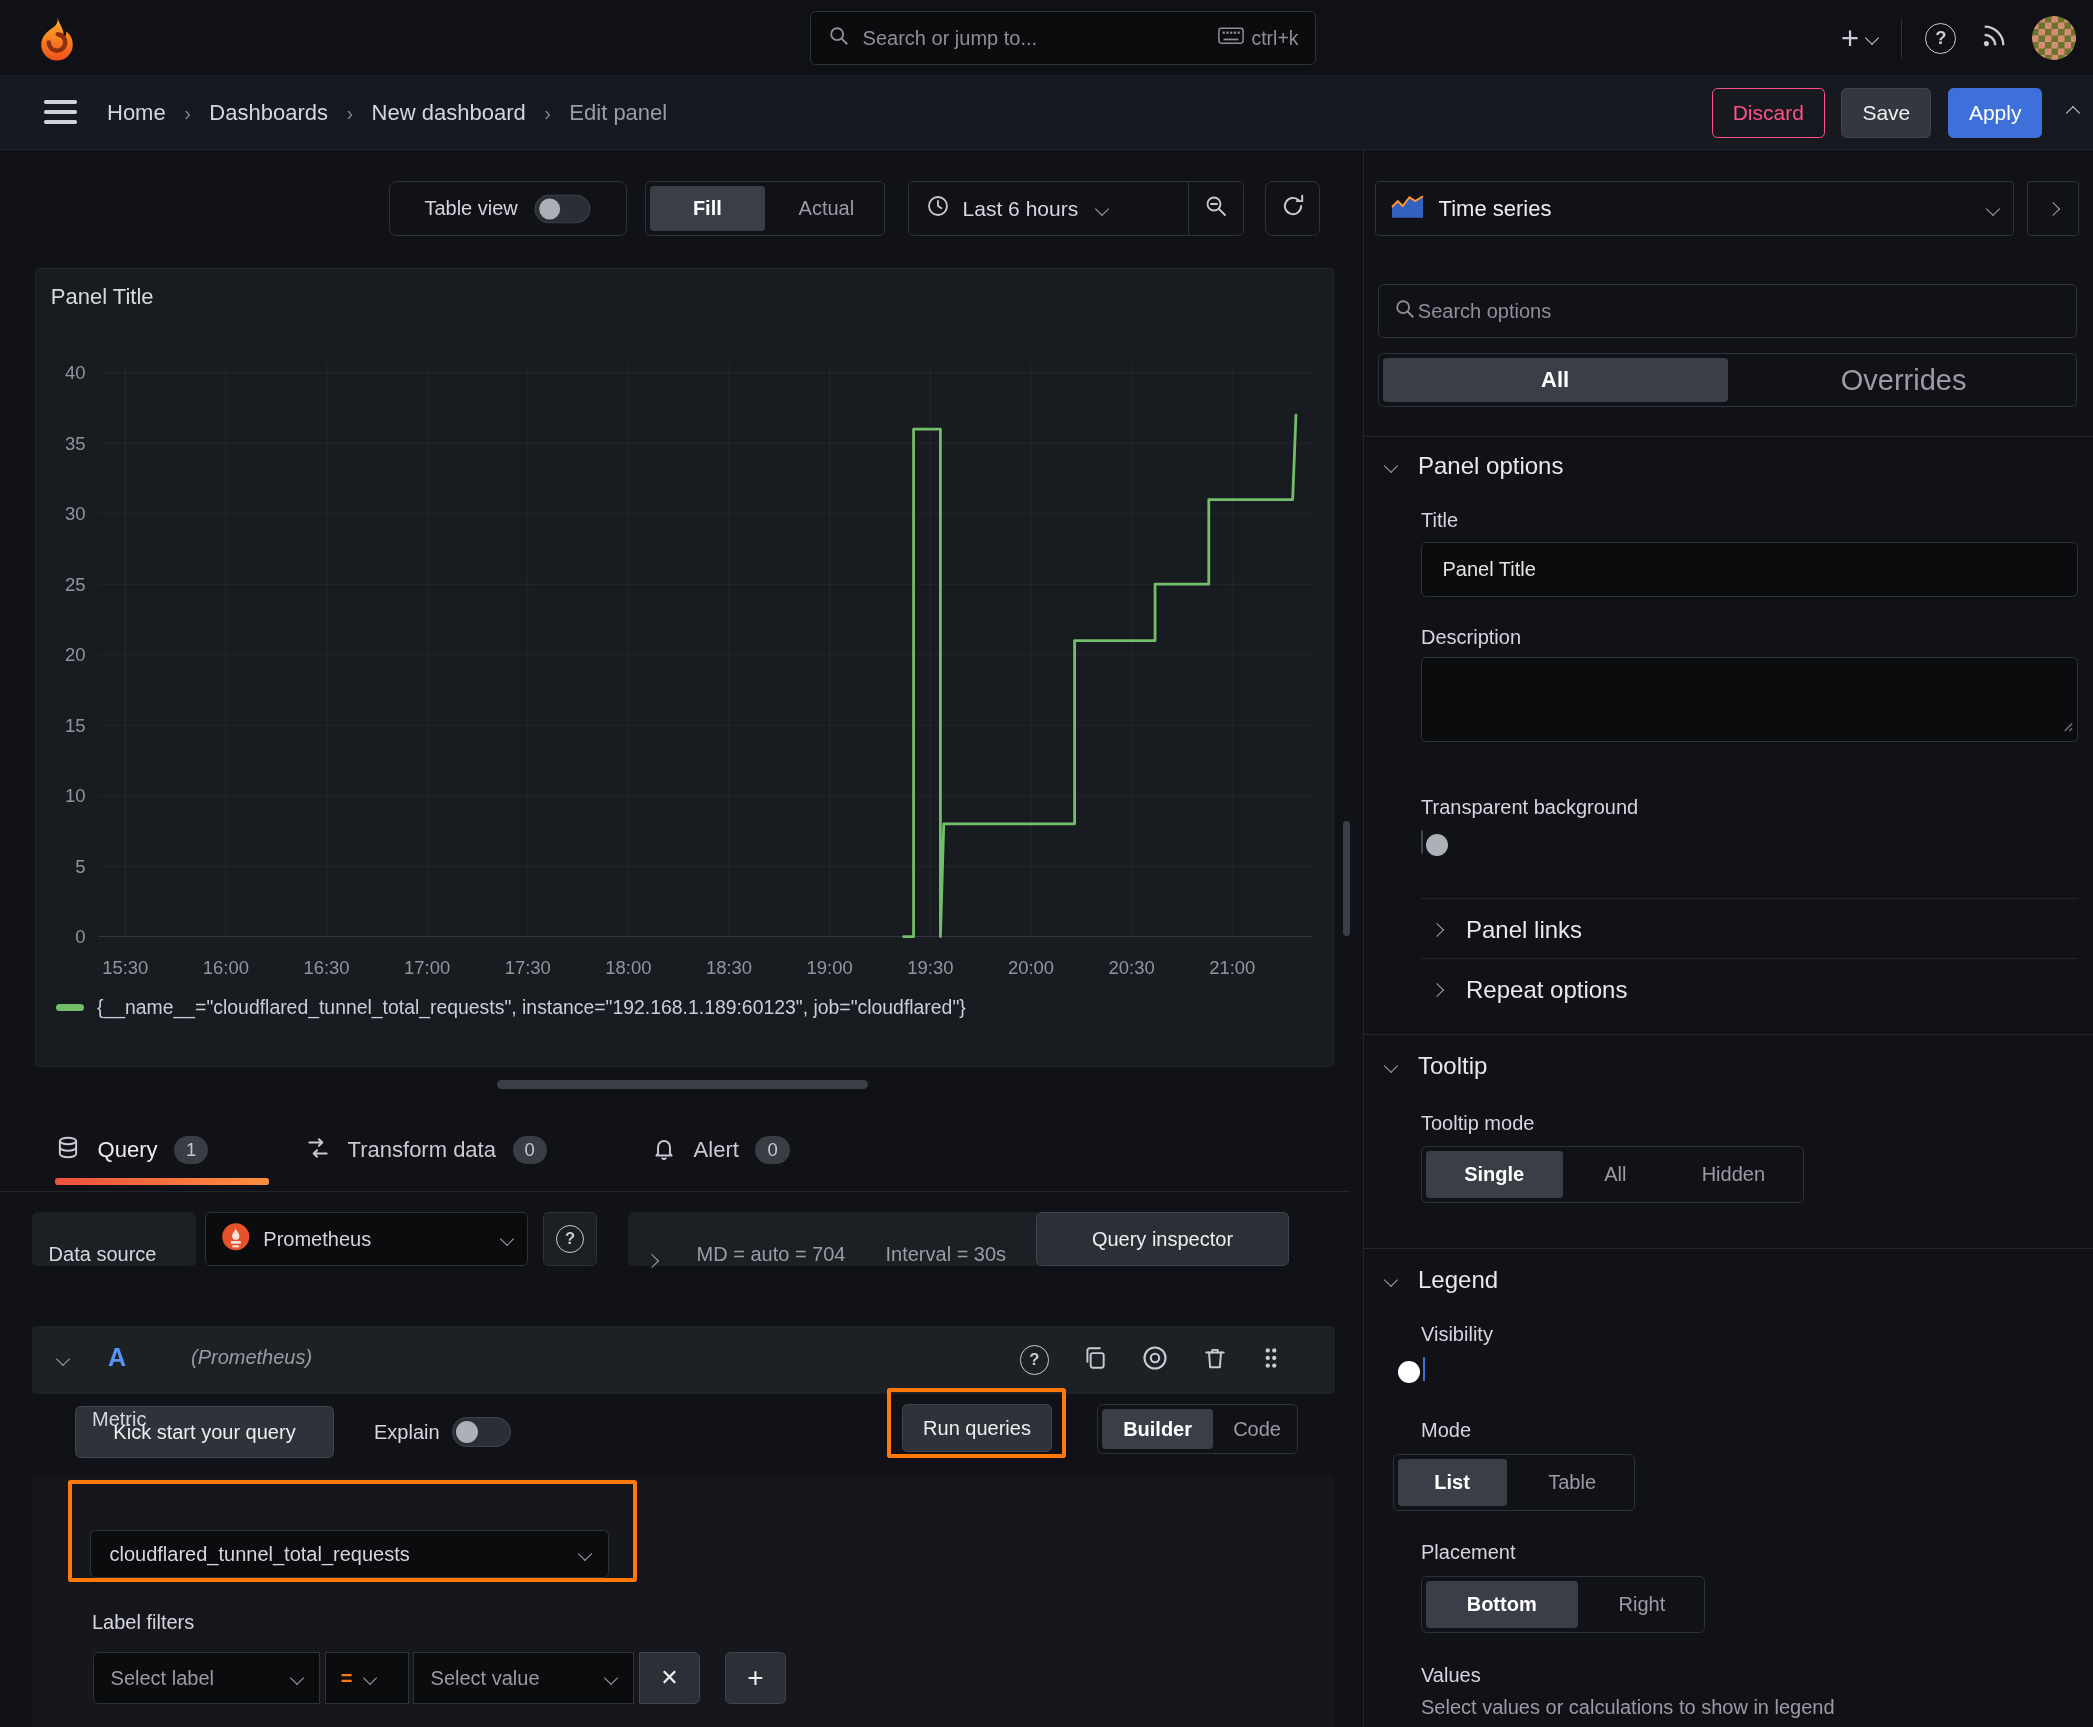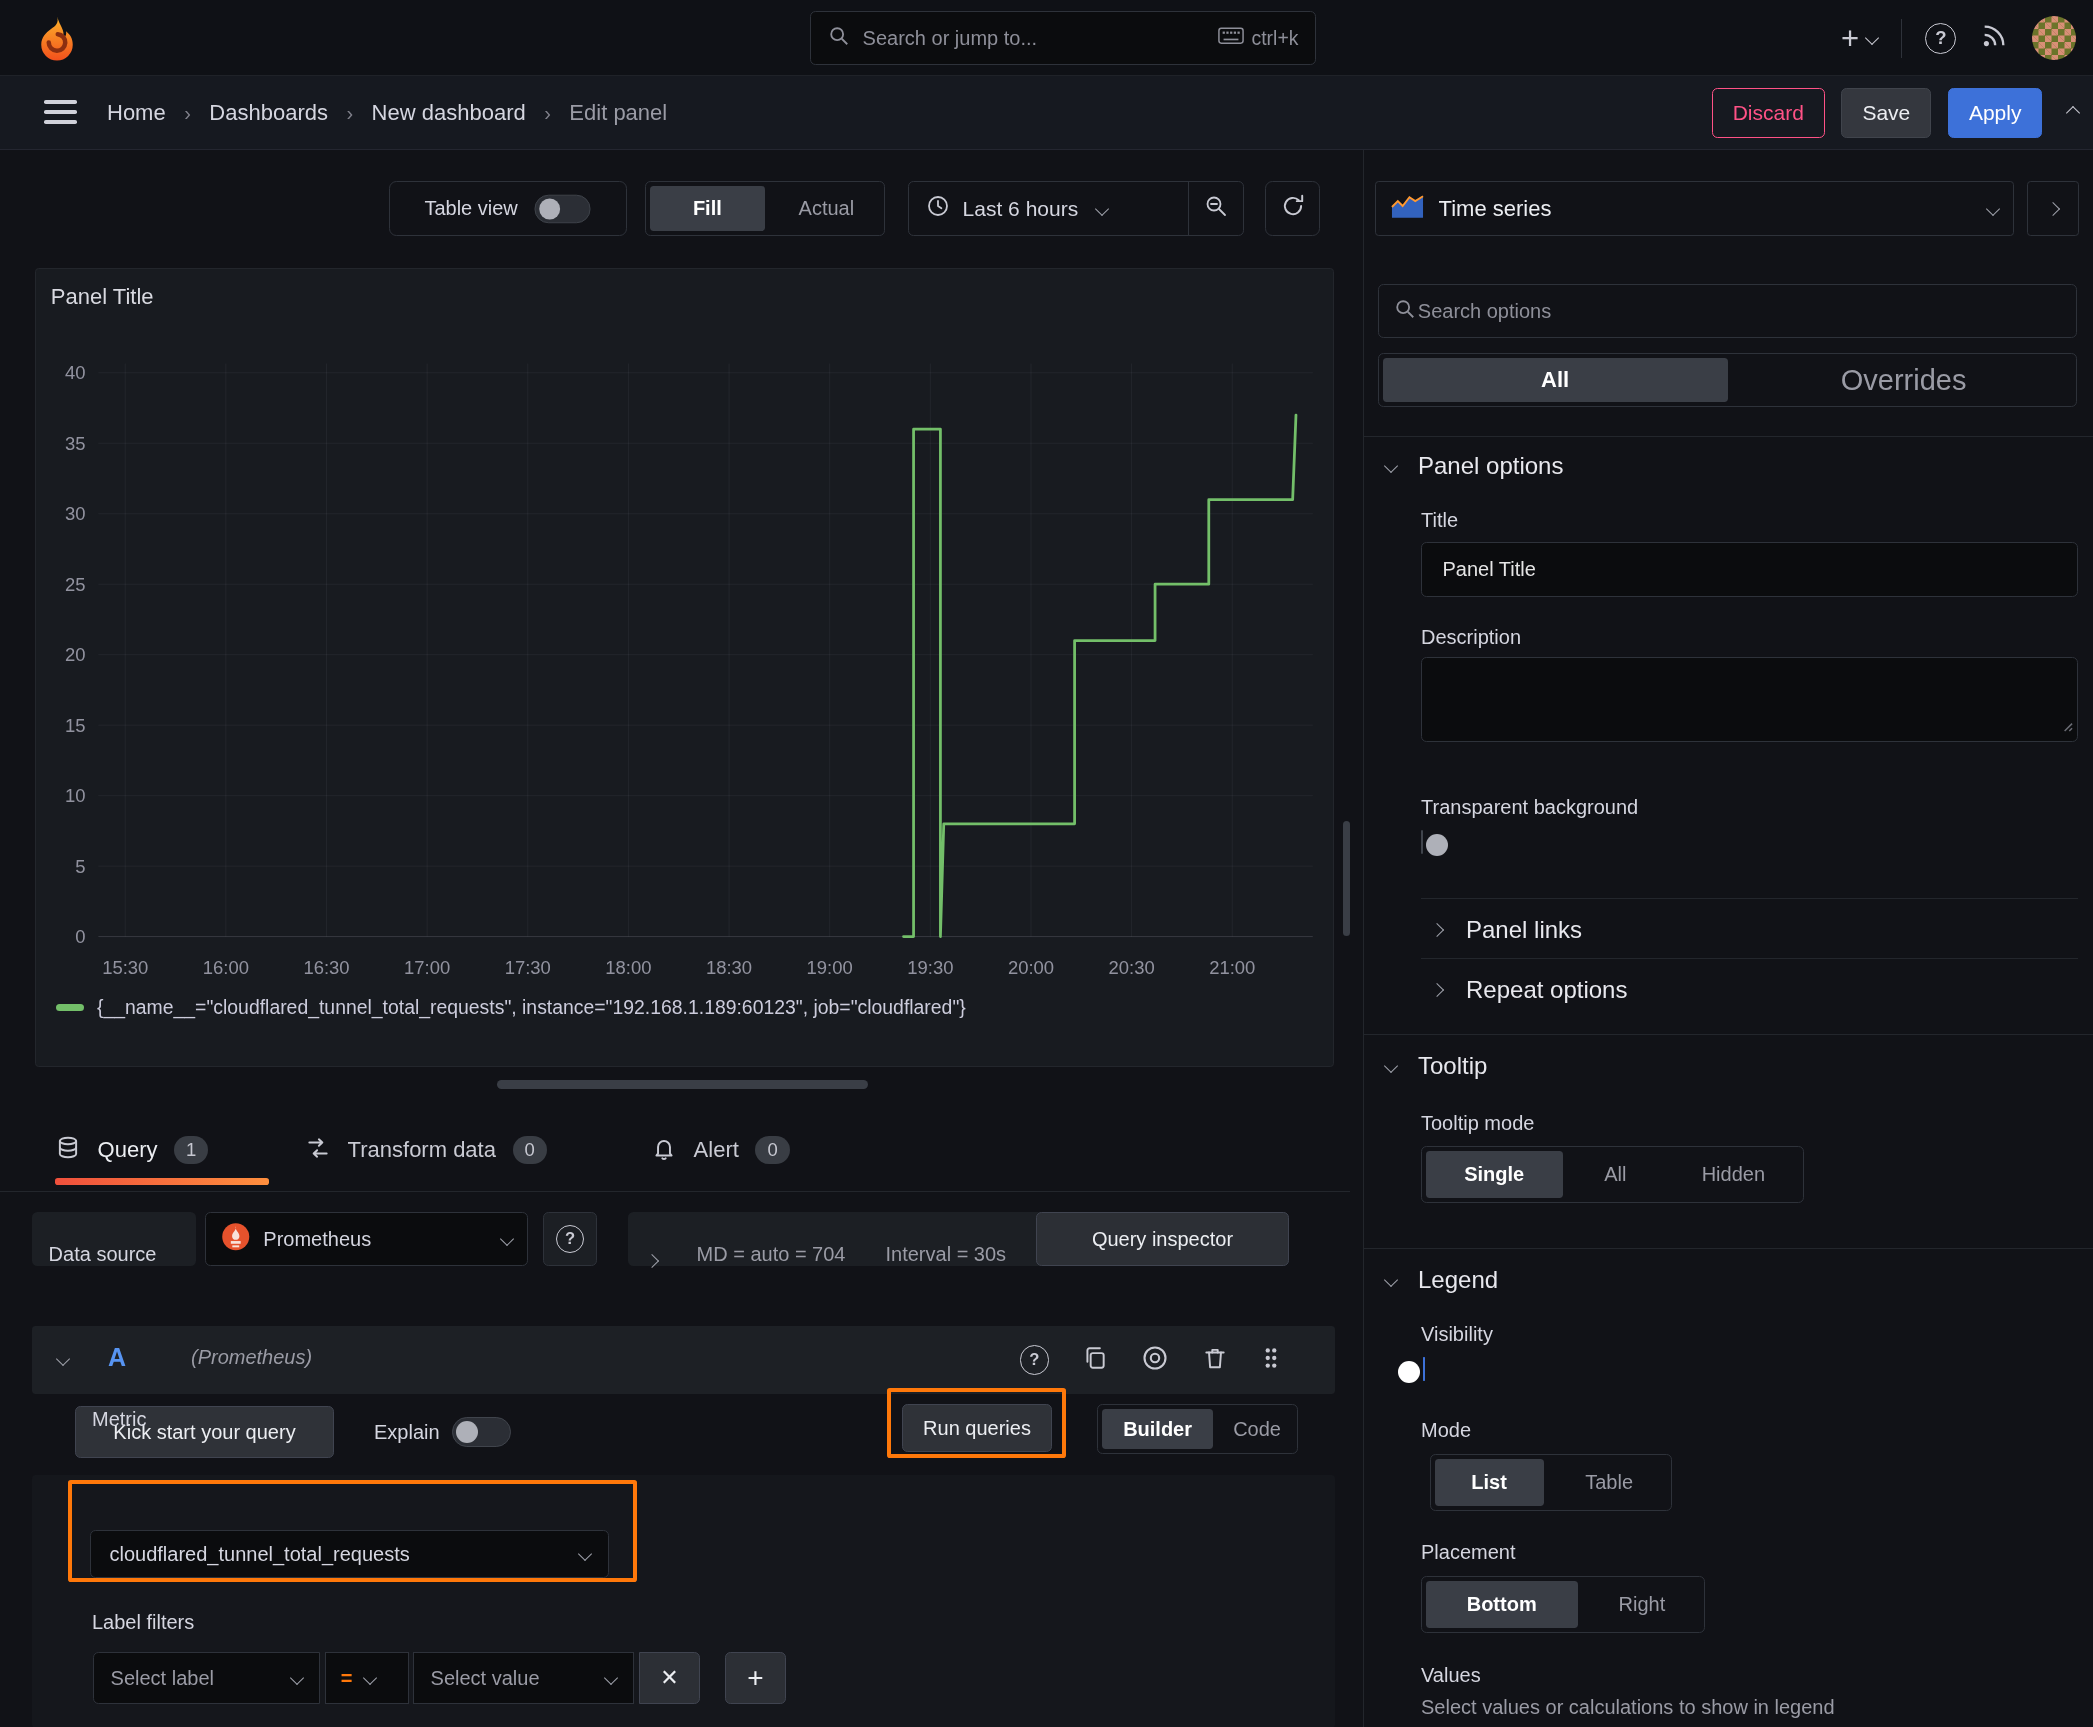--- a/index.html
+++ b/index.html
@@ -469,21 +469,21 @@
 
 <div class="divider" style="left:1364px;top:1248px;width:729px;height:0.9px"></div>
 <div class="abs flex" style="left:1386px;top:1259px;height:41px;gap:22px">
   <span class="chev"></span>
   <span class="sectionhdr">Legend</span>
 </div>
 <div class="abs lbl" style="left:1421px;top:1323px">Visibility</div>
 <span class="toggle on abs" style="left:1421px;top:1358px"><span class="knob"></span></span>
 
 <div class="abs lbl" style="left:1421px;top:1419px">Mode</div>
-<div class="abs segwrap" style="left:1430px;top:1454px;width:242px;height:57px">
+<div class="abs segwrap" style="left:1393px;top:1454px;width:242px;height:57px">
   <span class="seg active" style="width:109px">List</span>
   <span class="seg" style="width:124px">Table</span>
 </div>
 
 <div class="abs lbl" style="left:1421px;top:1541px">Placement</div>
 <div class="abs segwrap" style="left:1421px;top:1576px;width:284px;height:57px">
   <span class="seg active" style="width:152px">Bottom</span>
   <span class="seg" style="width:121px">Right</span>
 </div>
 

